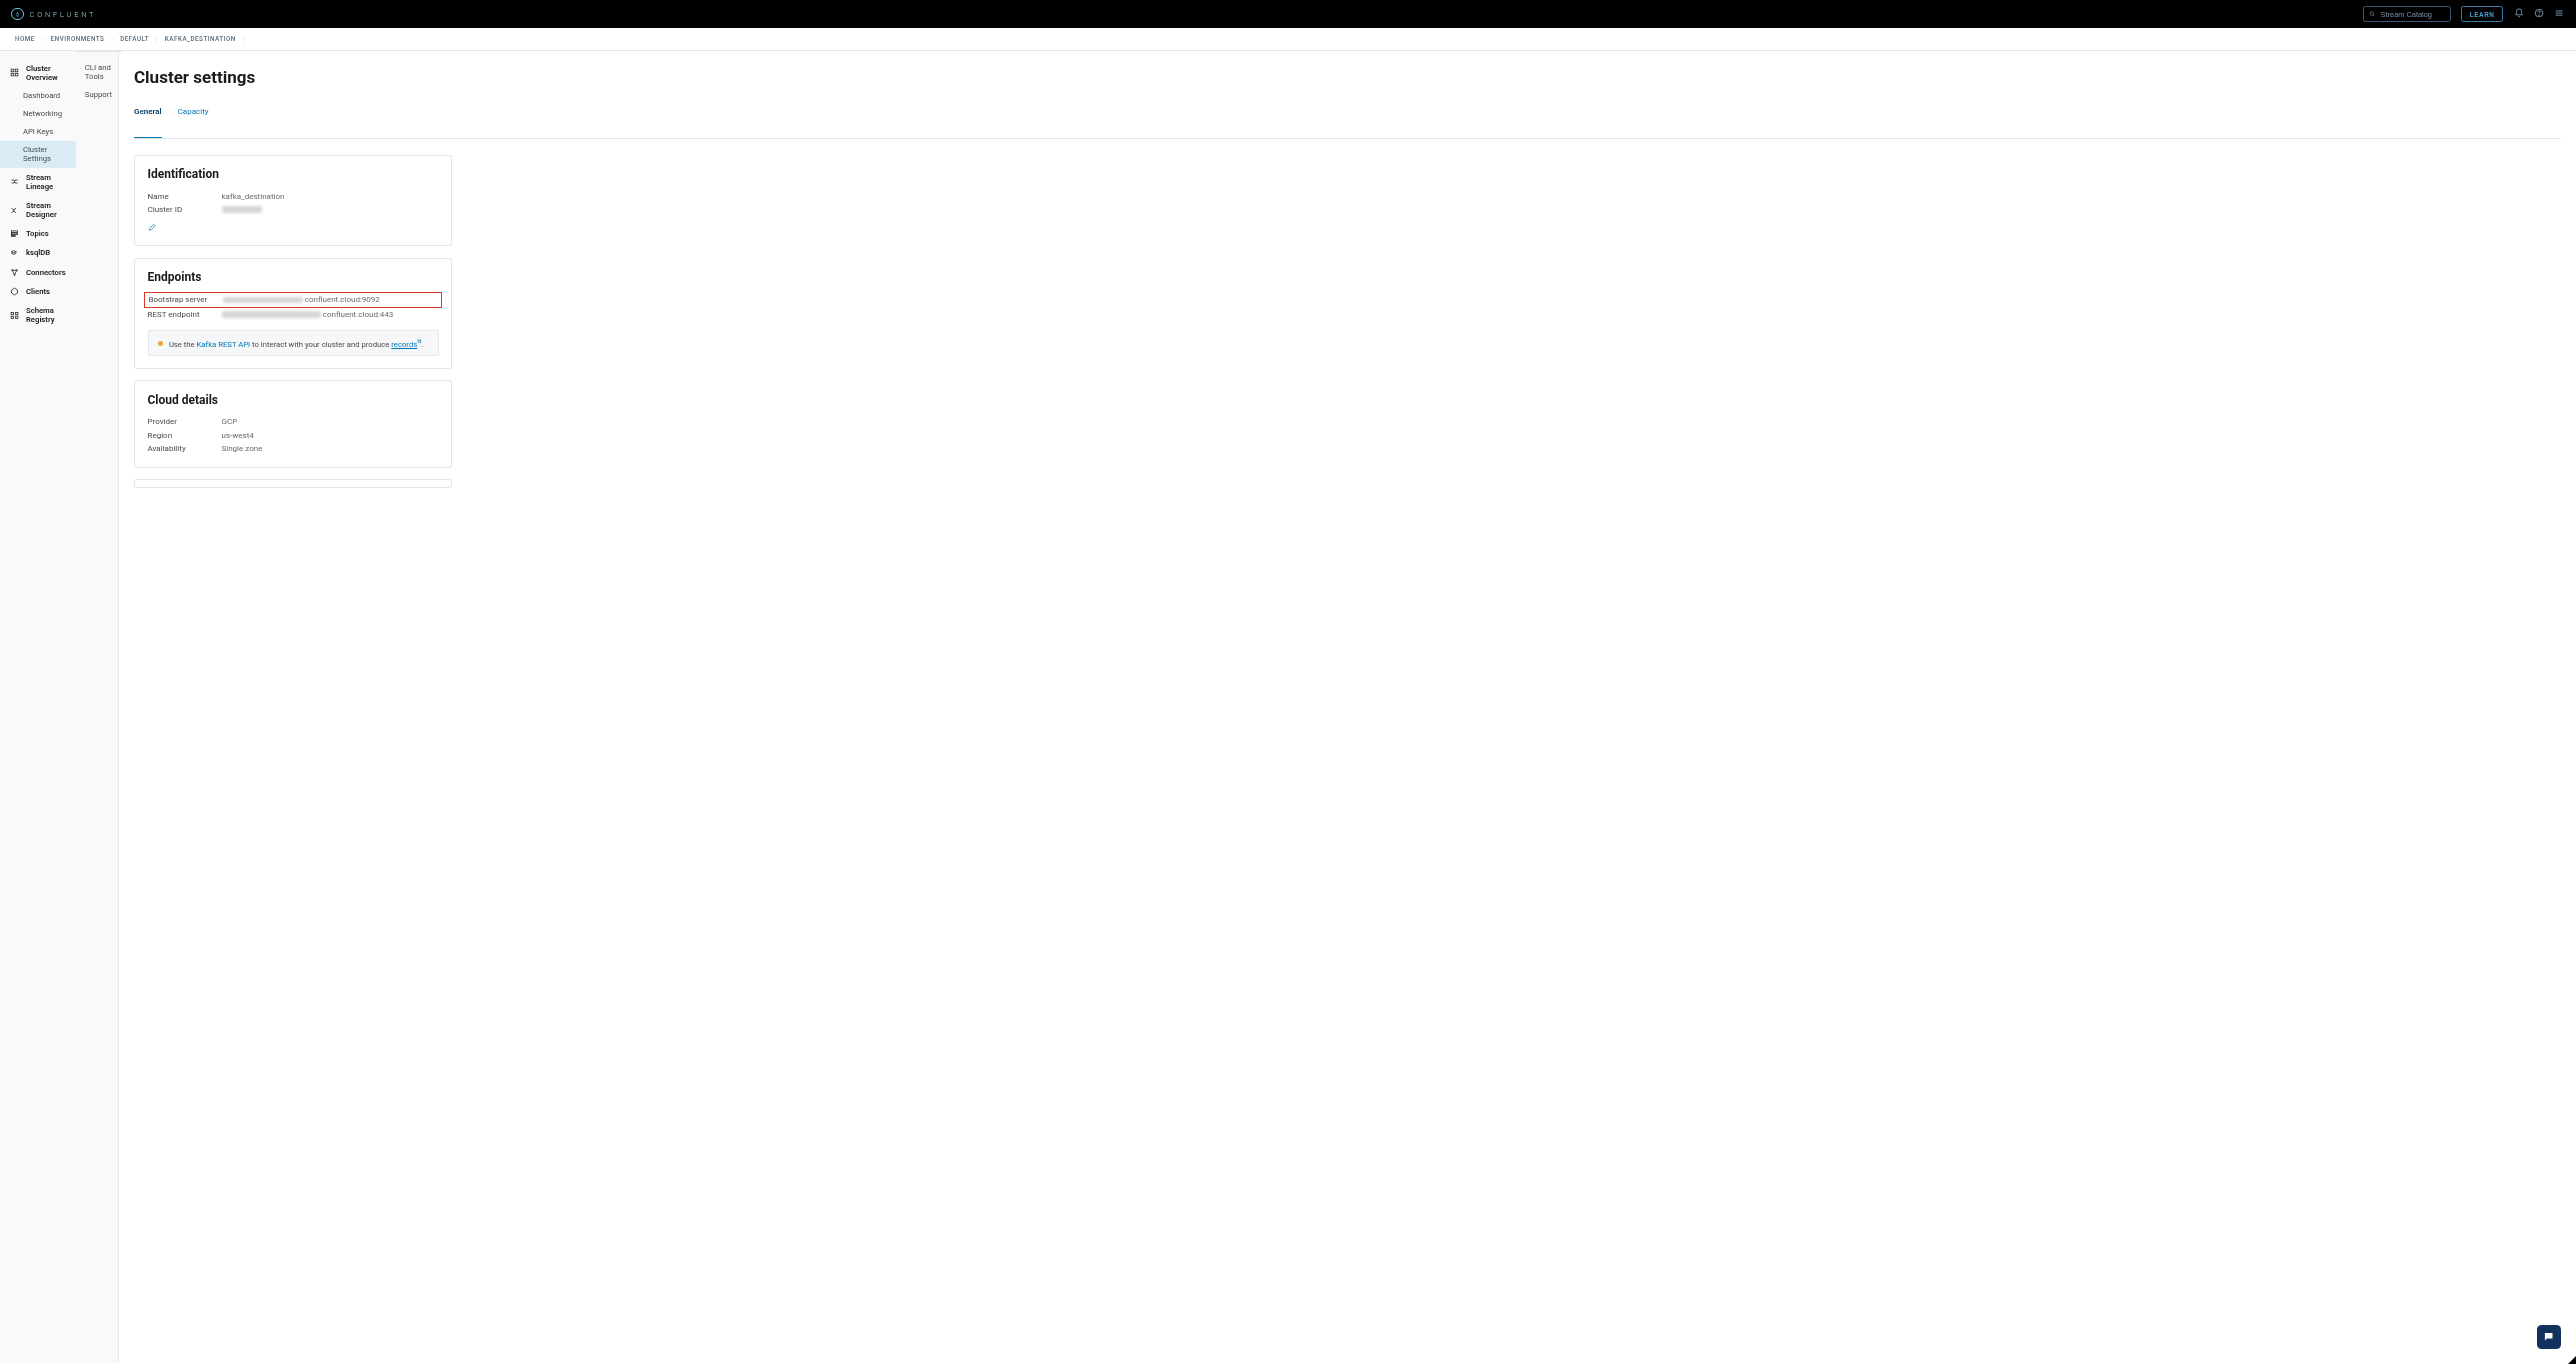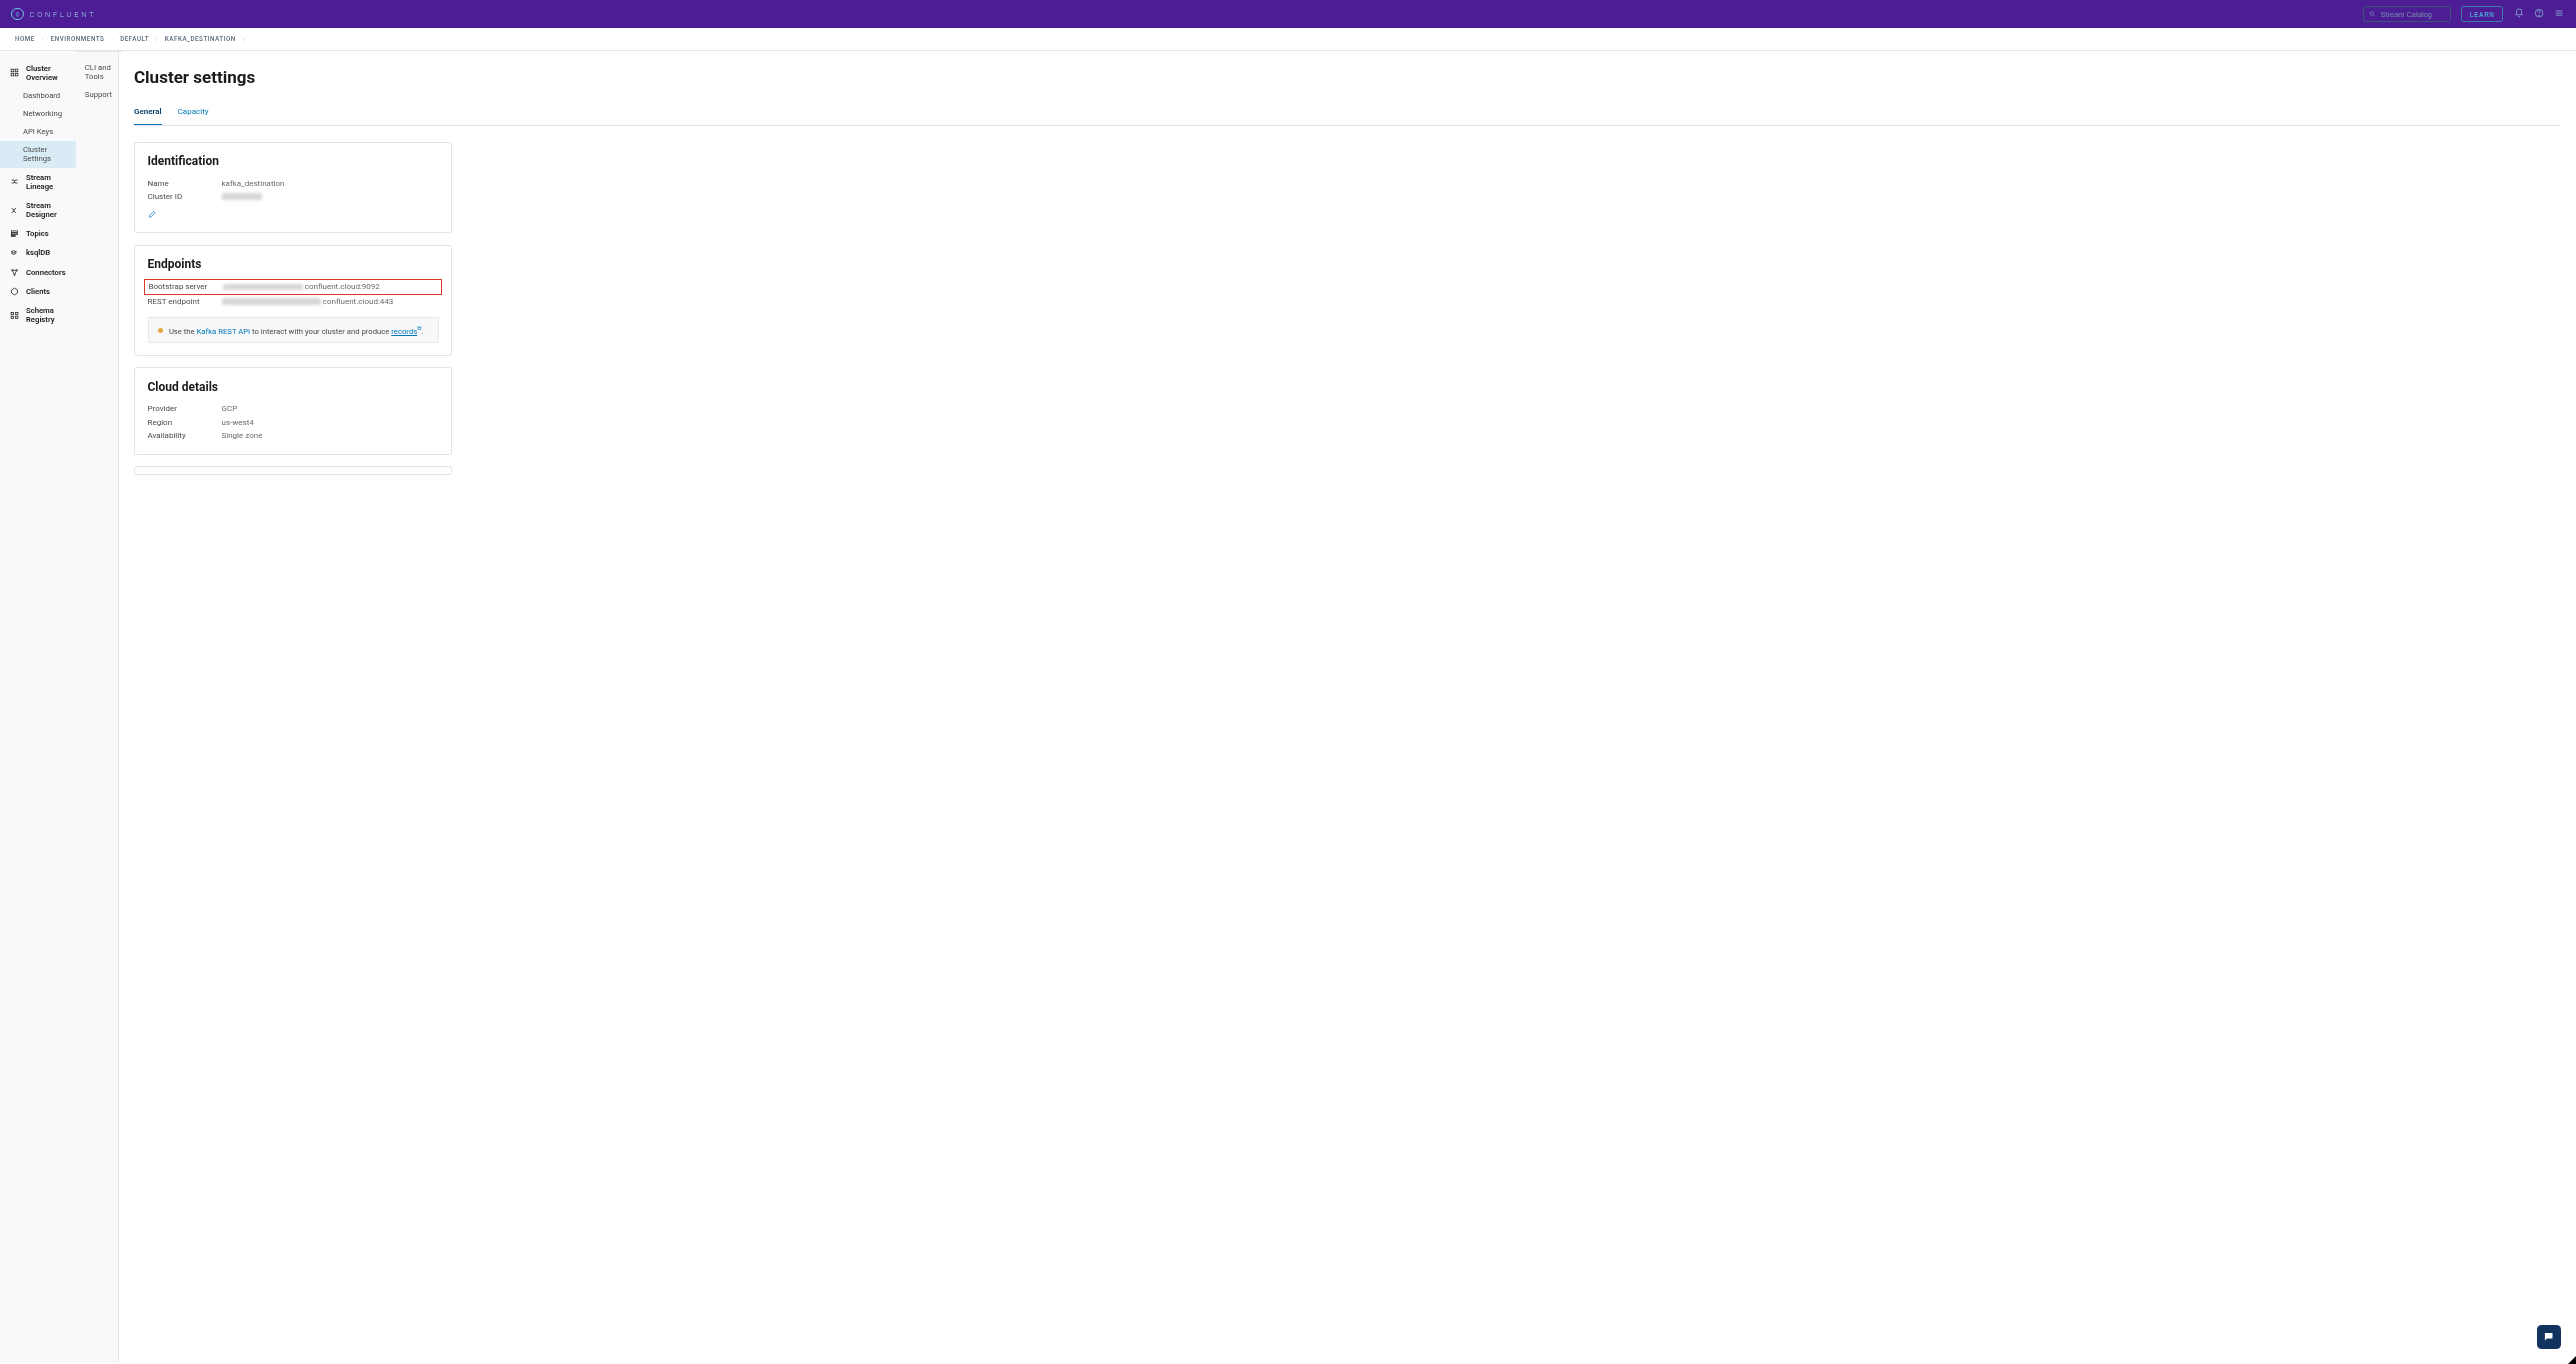--- a/index.html
+++ b/index.html
@@ -6,21 +6,21 @@
 html, body { height: 100%; }
 body {
   font-family: -apple-system, BlinkMacSystemFont, "Segoe UI", Roboto, Helvetica, Arial, sans-serif;
   background: #fff;
   color: #1a1a1a;
   font-size: 8px;
 }
 
 
 .topbar {
-  background: #4c1d95;
+  background: #000000;
   height: 28px;
   display: flex;
   align-items: center;
   padding: 0 11.4px;
   justify-content: space-between;
 }
 .brand {
   display: flex;
   align-items: center;
   gap: 5.7px;
@@ -150,21 +150,21 @@
   margin-bottom: 20.5px;
   color: #1a1a1a;
 }
 .tabs {
   display: flex;
   gap: 16px;
   border-bottom: 0.6px solid #dfe4e8;
   margin-bottom: 16px;
 }
 .tab {
-  padding-bottom: 8px;
+  padding-bottom: 21px;
   font-size: 8px;
   color: #0077b6;
   cursor: pointer;
 }
 .tab.active {
   font-weight: 600;
   color: #0a3e66;
   border-bottom: 1.7px solid #0077b6;
 }
 

